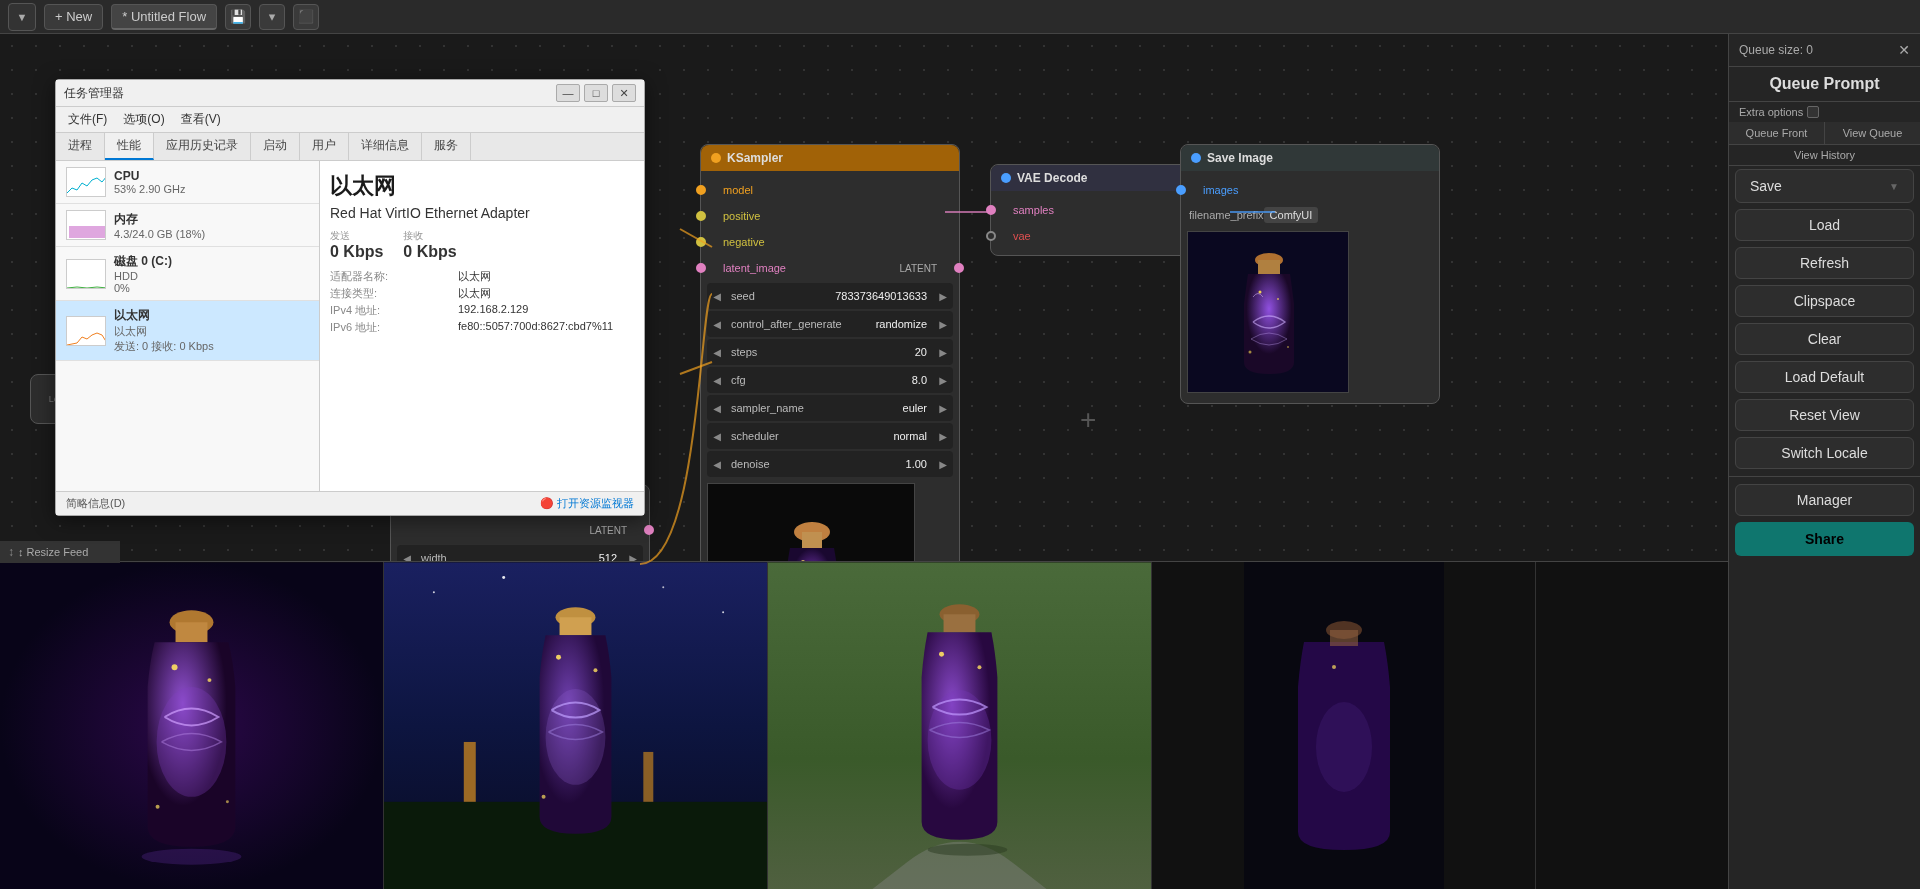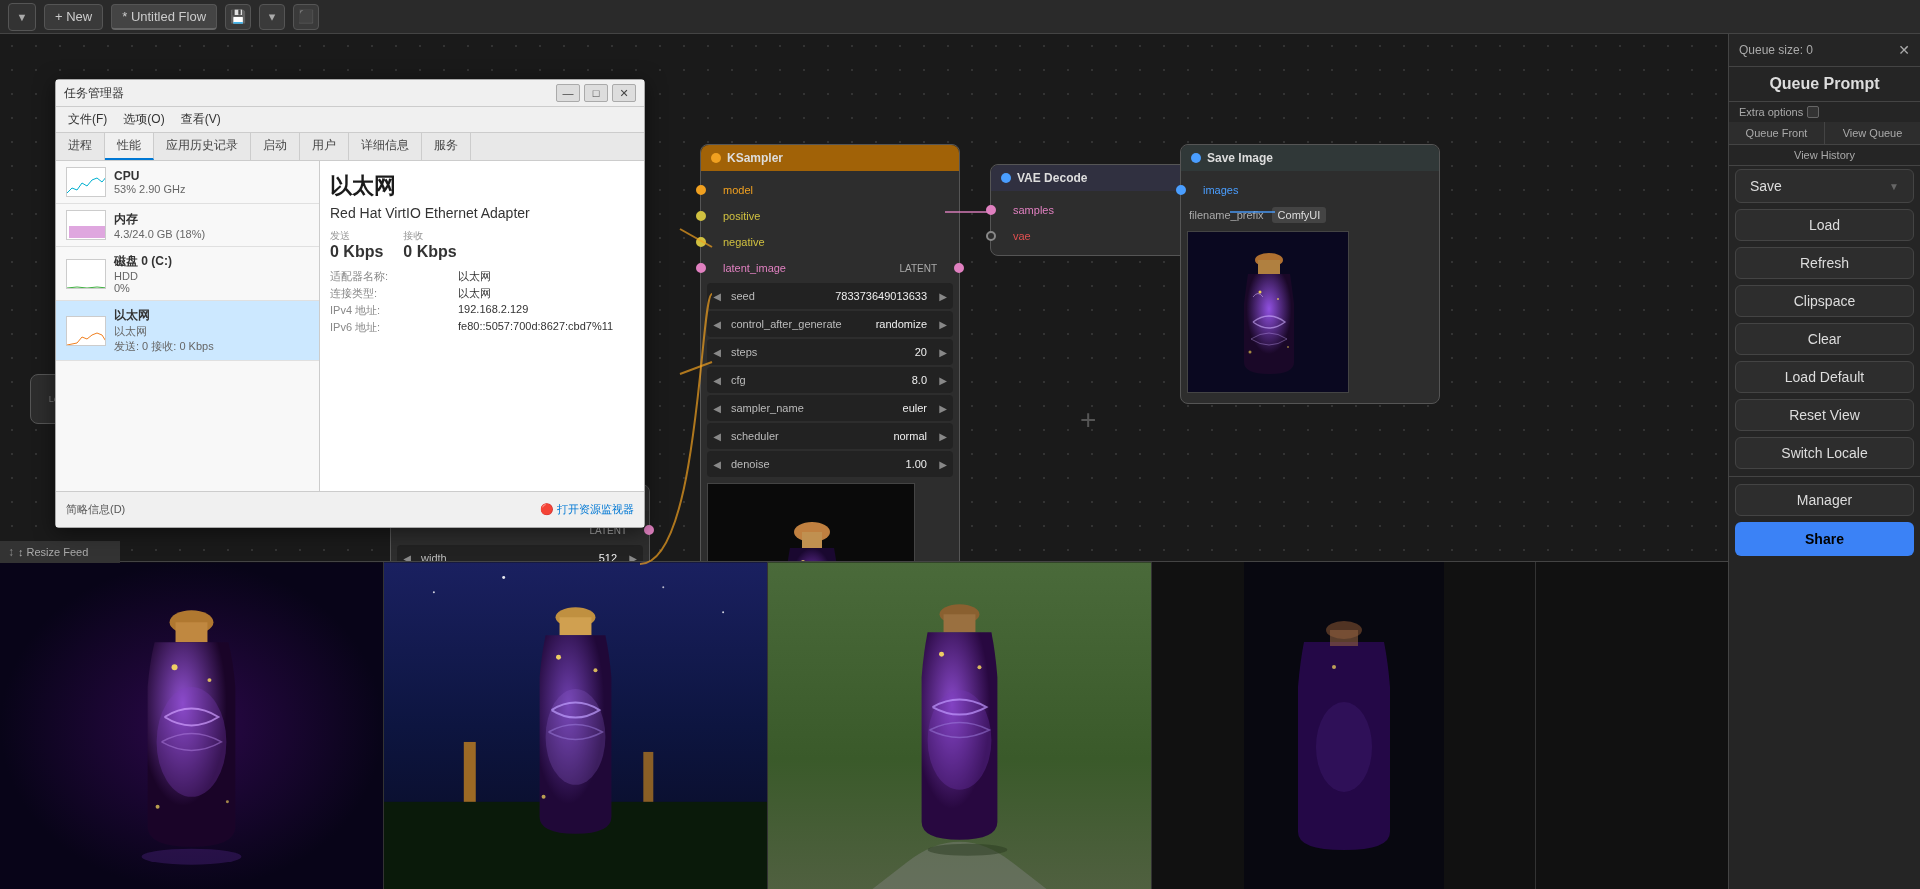--- a/index.html
+++ b/index.html
@@ -276,21 +276,21 @@
       cursor: pointer;
       color: #ddd;
       font-size: 14px;
     }
 
     .panel-btn-share {
       display: flex;
       align-items: center;
       justify-content: center;
       padding: 9px 14px;
-      background: #3b82f6;
+      background: #0f766e;
       border: none;
       border-radius: 6px;
       margin: 3px 6px;
       cursor: pointer;
       color: #000;
       font-size: 14px;
       font-weight: bold;
     }
 
     .bottom-images {
@@ -430,21 +430,21 @@
     }
     .tm-stats {
       display: flex; gap: 20px; margin-top: 8px;
     }
     .tm-stat-box { font-size: 11px; color: #555; }
     .tm-stat-label { color: #999; font-size: 10px; }
     .tm-stat-val { font-size: 16px; color: #333; font-weight: bold; }
 
     .tm-bottom {
       border-top: 1px solid #ccc;
-      padding: 10px 10px;
+      padding: 4px 10px;
       display: flex; align-items: center; justify-content: space-between;
       font-size: 11px; color: #555;
       background: #f0f0f0;
     }
     .tm-bottom-link { color: #0078d4; cursor: pointer; text-decoration: none; font-size: 11px; }
 
     
     .resize-feed-bar {
       position: absolute;
       bottom: 326px; left: 0;
@@ -486,21 +486,21 @@
     .image-label {
       font-size: 10px;
       color: #aaa;
     }
 
     .save-image-filename-row {
       display: flex;
       align-items: center;
       padding: 4px 8px;
       font-size: 11px;
-      gap: 8px;
+      gap: 0;
     }
     .filename-label { color: #aaa; }
     .filename-value {
       background: #444;
       padding: 2px 6px;
       border-radius: 3px;
       color: #ddd;
     }
 
     

